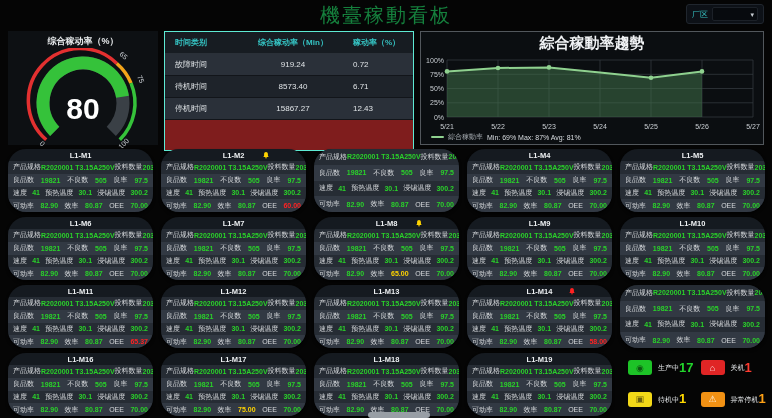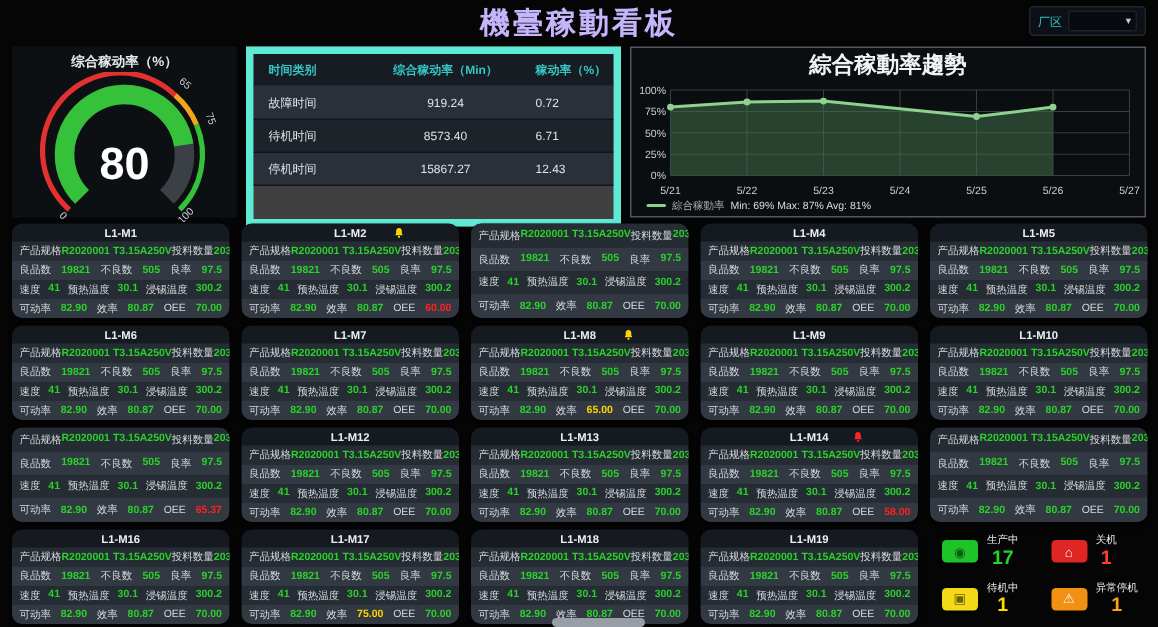--- a/index.html
+++ b/index.html
@@ -1,68 +1,68 @@
 <!DOCTYPE html>
 <html><head>
 <meta charset="utf-8">
 <style>
 *{box-sizing:border-box;margin:0;padding:0}
 body{width:772px;height:418px;background:#000;font-family:"Liberation Sans",sans-serif;overflow:hidden}
 .page{position:relative;width:772px;height:418px;background:#050505;color:#e6e9eb}
 
 .header{position:absolute;top:0;left:0;right:0;height:30px}
-.title{position:absolute;top:2px;left:50%;transform:translateX(-50%);font-size:20px;font-weight:bold;color:#c4b5fd;letter-spacing:2px;white-space:nowrap}
+.title{position:absolute;top:2px;left:50%;transform:translateX(-50%);font-size:20px;font-weight:normal;color:#15803d;letter-spacing:2px;white-space:nowrap}
 .filters{position:absolute;right:8px;top:4px;display:flex;gap:20px}
 .filter{display:flex;align-items:center;gap:4px;background:#0d1117;border:1px solid #20262e;border-radius:3px;padding:2px 5px;height:20px}
 .flabel{font-size:8px;color:#35c3c3;white-space:nowrap}
 .fselect{position:relative;width:46px;height:14px;background:#070a0e;border:1px solid #1c2128;border-radius:2px;display:flex;align-items:center;justify-content:flex-end;padding-right:3px}
 .filter.wide .fselect{width:62px}
 .caret{font-size:7px;color:#c8cdd2;line-height:1}
 
 .gauge-panel{position:absolute;left:8px;top:31px;width:150px;height:114px;background:#0d1013}
 .panel-title{font-size:9px;font-weight:bold;color:#e6e9eb;text-align:center;padding-top:4px}
 #gauge-svg{display:block;margin:0 auto}
-.table-panel{position:absolute;left:164px;top:31px;width:250px;height:120px;background:#404040;border:5px solid #5eead4;overflow:hidden}
+.table-panel{position:absolute;left:164px;top:31px;width:250px;height:120px;background:#7f1d1d;border:1px solid #5eead4;overflow:hidden}
 .thead,.trow{display:grid;grid-template-columns:76px 104px 66px;align-items:center;height:22px}
 .thead{background:#171c22;border-bottom:1px solid #2a3038}
 .th{color:#35c3c3 !important;font-weight:bold}
 .tc{font-size:8px;color:#dfe3e6}
 .tc0{padding-left:10px;text-align:left}
 .tc1{text-align:center}
 .tc2{text-align:left;padding-left:8px}
 #ttbody .trow:nth-child(odd){background:#2a3039}
 #ttbody .trow:nth-child(even){background:#1e232a}
 #ttbody .trow{border-bottom:1px solid #12151a}
 .chart-panel{position:absolute;left:420px;top:31px;width:344px;height:114px;background:#0b0e11;border:1px solid #52575c}
 .chart-title{font-size:15px;font-weight:bold;text-align:center;color:#f0f2f4;padding-top:2px}
 #trend-svg{display:block}
 .legend{position:absolute;left:10px;bottom:2px;display:flex;align-items:center;gap:4px;font-size:7px;white-space:nowrap}
 .legend-dash{width:13px;height:2px;background:#8fd18f;border-radius:1px}
 .legend-name{color:#a8aeb4}
 .legend-stats{color:#d8dce0}
 
 .cards{position:absolute;left:8px;top:149px;display:grid;grid-template-columns:repeat(5,145px);grid-auto-rows:63px;gap:5px 8px}
-.card{background:#151a20;border-radius:7px;overflow:hidden;display:flex;flex-direction:column;box-shadow:0 2px 3px rgba(0,0,0,.7)}
+.card{background:#151a20;border-radius:18px;overflow:hidden;display:flex;flex-direction:column;box-shadow:0 2px 3px rgba(0,0,0,.7)}
 .chead{height:12px;display:flex;align-items:center;justify-content:center;font-size:7.5px;font-weight:bold;color:#eceff1;position:relative;flex:none}
 .bell{position:absolute;right:36px;top:2px;width:8px;height:9px}
 .bell.warn{color:#ffd400}
 .bell.alert{color:#ff2222}
 .crow{flex:1;display:flex;align-items:center;justify-content:space-between;padding:0 5px;font-size:7px;white-space:nowrap}
 .crow.a{background:#262c34}
 .crow.b{background:#323943}
 .lbl{color:#d6d9dc}
 .val{color:#2ad12a;font-weight:bold}
 .val.red{color:#ff2222}
 .val.yellow{color:#ffd400}
 
 .status-panel{position:absolute;left:622px;top:352px;width:145px;height:63px;display:grid;grid-template-columns:1fr 1fr;grid-template-rows:1fr 1fr;align-items:center}
 .sitem{display:flex;align-items:center;gap:6px;padding-left:6px}
 .sicon{width:24px;height:15px;border-radius:3px;display:flex;align-items:center;justify-content:center;font-size:9px;color:rgba(255,255,255,.92);cursor:pointer}
 .sicon.dark{color:rgba(0,0,0,.55)}
-.stext{display:flex;flex-direction:column;align-items:center;line-height:1.05}
+.stext{display:flex;flex-direction:row;align-items:center;line-height:1.05}
 .slabel{font-size:7px;color:#e6e9eb}
 .svalue{font-size:13px;font-weight:bold}
 .scroll-thumb{position:absolute;left:368px;bottom:0;width:62px;height:6px;background:#989ea5;border-radius:3px}
 </style>
 </head>
 <body>
 
 <div class="page">
 
   <div class="header">
@@ -510,20 +510,23 @@
         <div class="crow b">
           <span class="lbl">可动率</span>
           <span class="val ">82.90</span>
           <span class="lbl">效率</span>
           <span class="val ">80.87</span>
           <span class="lbl">OEE</span>
           <span class="val ">70.00</span>
         </div>
       </div>
       <div class="card">
+        <div class="chead">
+          <span>L1-M11</span>
+        </div>
         <div class="crow a">
           <span class="lbl">产品规格</span>
           <span class="val ">R2020001 T3.15A250V</span>
           <span class="lbl">投料数量</span>
           <span class="val ">20327</span>
         </div>
         <div class="crow b">
           <span class="lbl">良品数</span>
           <span class="val ">19821</span>
           <span class="lbl">不良数</span>

